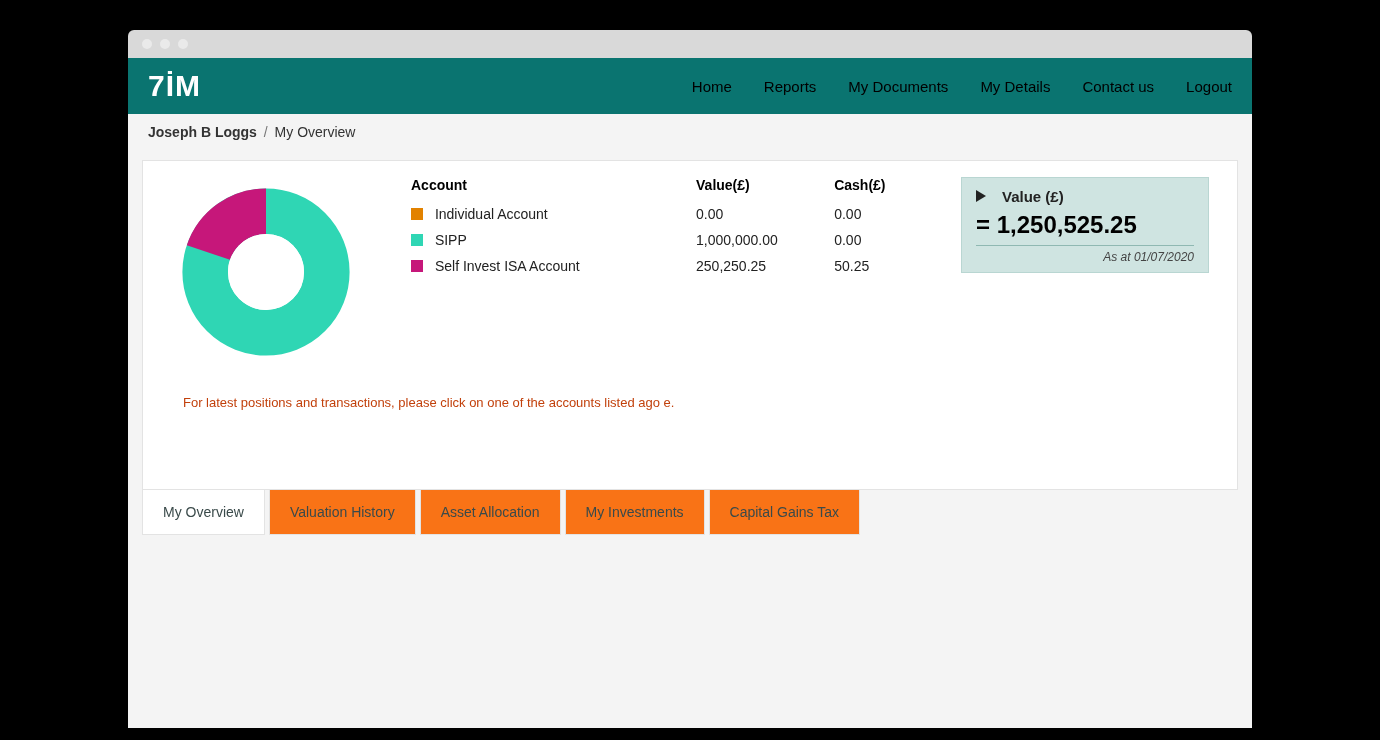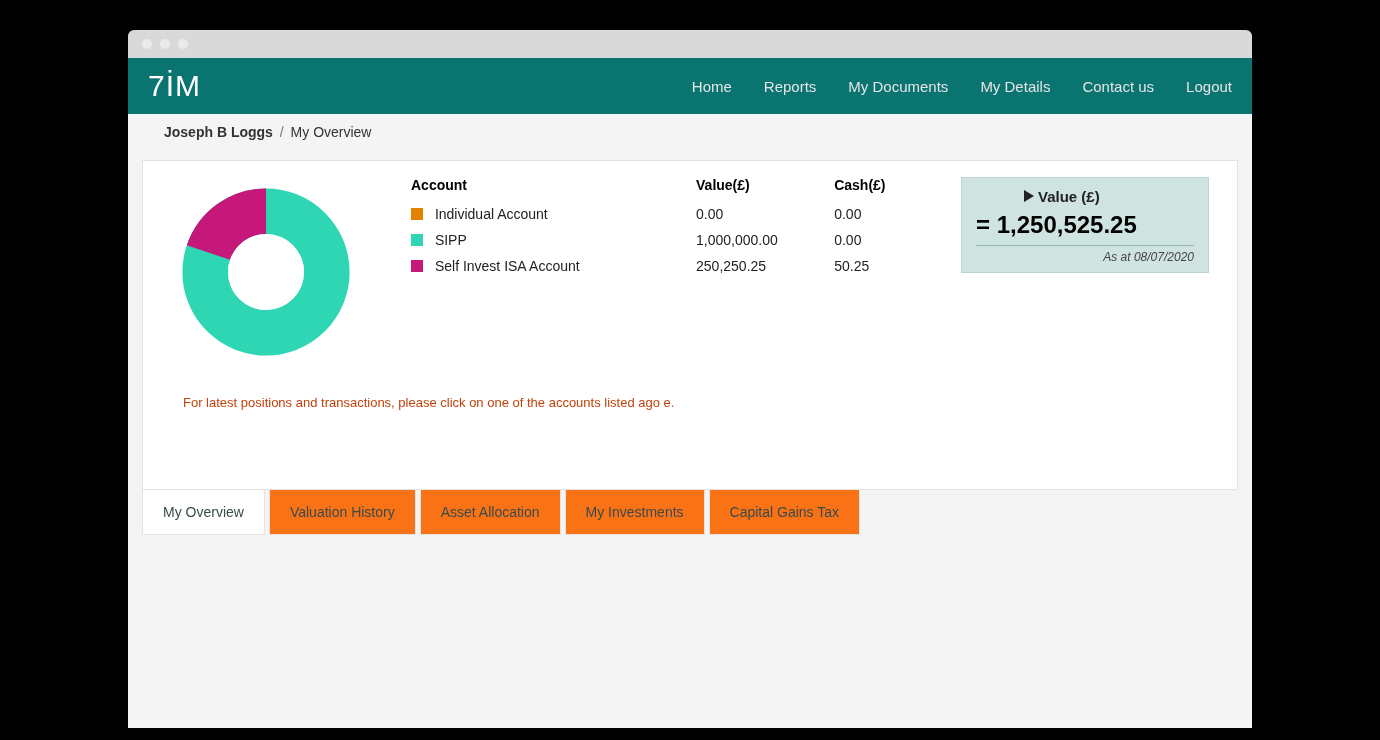--- a/index.html
+++ b/index.html
@@ -37,29 +37,29 @@
   .topnav {
     background: #0a7470;
     color: #fff;
     display: flex;
     align-items: center;
     justify-content: space-between;
     height: 56px;
     padding: 0 20px;
   }
   .logo {
-    font-weight: 400;
+    font-weight: 700;
     font-size: 30px;
     letter-spacing: 1px;
     font-family: Arial, sans-serif;
   }
   .navlinks { display: flex; gap: 32px; font-size: 15px; }
-  .navlinks a { color: #e5e5e5; text-decoration: none; cursor: pointer; }
+  .navlinks a { color: #000000; text-decoration: none; cursor: pointer; }
   .breadcrumb {
-    padding: 10px 36px;
+    padding: 10px 20px;
     font-size: 14px;
     color: #333;
     background: #f4f4f4;
   }
   .breadcrumb .bc-name { font-weight: 700; }
   .breadcrumb .bc-sep { color: #777; margin: 0 3px; }
   .panel {
     background: #fff;
     border: 1px solid #e3e3e3;
     margin: 10px 14px 0 14px;
@@ -87,21 +87,21 @@
   }
   .valuebox {
     width: 248px;
     background: #cfe4e1;
     border: 1px solid #b9d6d2;
     padding: 10px 14px 8px 14px;
     flex-shrink: 0;
   }
   .valuebox .vb-head {
     font-weight: 700; font-size: 15px; color: #222;
-    display: flex; align-items: center; gap: 4px; margin-left: 48px;
+    display: flex; align-items: center; gap: 16px;
   }
   .valuebox .vb-head .tri {
     display: inline-block;
   }
   .valuebox .vb-amount {
     text-align: left;
     font-size: 24px; font-weight: 700;
     padding: 6px 0 6px 0;
     border-bottom: 1px solid #8fb8b2;
   }
@@ -216,21 +216,21 @@
         <div class="valuebox">
           <div class="vb-head">
             <span class="tri">
               <svg width="10" height="12" viewBox="0 0 10 12">
                   <polygon points="0,0 10,6 0,12" fill="#222"></polygon>
                 </svg>
             </span>
             <span>Value (£)</span>
           </div>
           <div class="vb-amount">= 1,250,525.25</div>
-          <div class="vb-asat">As at 08/07/2020</div>
+          <div class="vb-asat">As at 01/07/2020</div>
         </div>
 
       </div>
 
       <div class="panel-note">For latest positions and transactions, please click on one of the accounts listed ago e.</div>
     </div>
 
     <div class="tabs">
       <div class="tab active">My Overview</div>
       <div class="tab">Valuation History</div>

